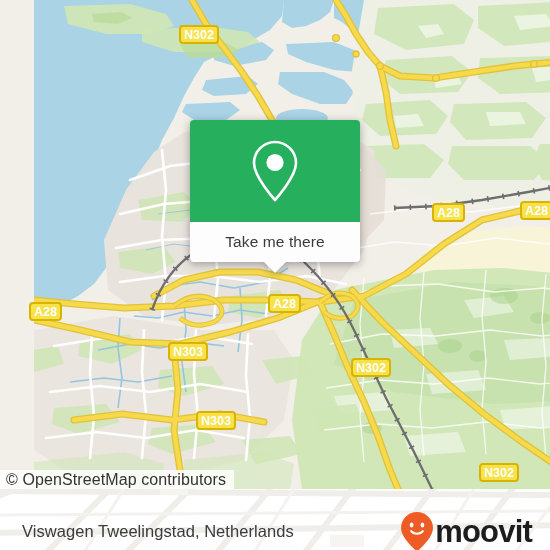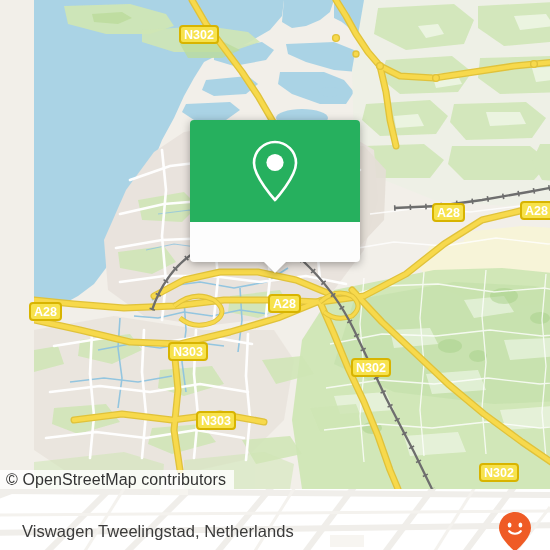--- a/index.html
+++ b/index.html
@@ -403,20 +403,21 @@
   </div>
 
   <div class="popup">
     <div class="popup-head">
       <svg width="54" height="64" viewBox="0 0 54 64">
         <path d="M27 3 C15.4 3 6 12.4 6 24 C6 38 27 61 27 61 C27 61 48 38 48 24 C48 12.4 38.6 3 27 3 Z" fill="none" stroke="#ffffff" stroke-width="2.6" stroke-linejoin="round"></path>
         <circle cx="27" cy="23.5" r="8.6" fill="#ffffff"></circle>
       </svg>
     </div>
     <div class="popup-body">
+      <span class="label">Take me there</span>
       <span class="popup-tail"></span>
     </div>
   </div>
 
   <div id="footer">
     <svg class="watermark" width="550" height="61" viewBox="0 0 550 61">
       <rect x="0" y="0" width="550" height="61" fill="#ffffff"></rect>
       <g stroke="#f0eeea" stroke-width="6" fill="none">
         <path d="M-10,10 L70,-20"></path>
         <path d="M40,70 L120,-10"></path>
@@ -443,17 +444,18 @@
 
     <div class="inner">
       <div class="place-name">Viswagen Tweelingstad, Netherlands</div>
       <div class="brand">
         <svg width="34" height="42" viewBox="0 0 34 42">
           <path d="M17 1 C8.2 1 1 8.2 1 17 C1 27.5 17 40.5 17 40.5 C17 40.5 33 27.5 33 17 C33 8.2 25.8 1 17 1 Z" fill="#ef5b25"></path>
           <ellipse cx="11.6" cy="14" rx="1.9" ry="2.5" fill="#ffffff"></ellipse>
           <ellipse cx="22.4" cy="14" rx="1.9" ry="2.5" fill="#ffffff"></ellipse>
           <path d="M11.2 20.2 C13.6 23.6 20.4 23.6 22.8 20.2" stroke="#ffffff" stroke-width="2.1" fill="none" stroke-linecap="round"></path>
         </svg>
+        <span class="brand-word">moovit</span>
       </div>
     </div>
   </div>
 
 </div>
 
 </body></html>

